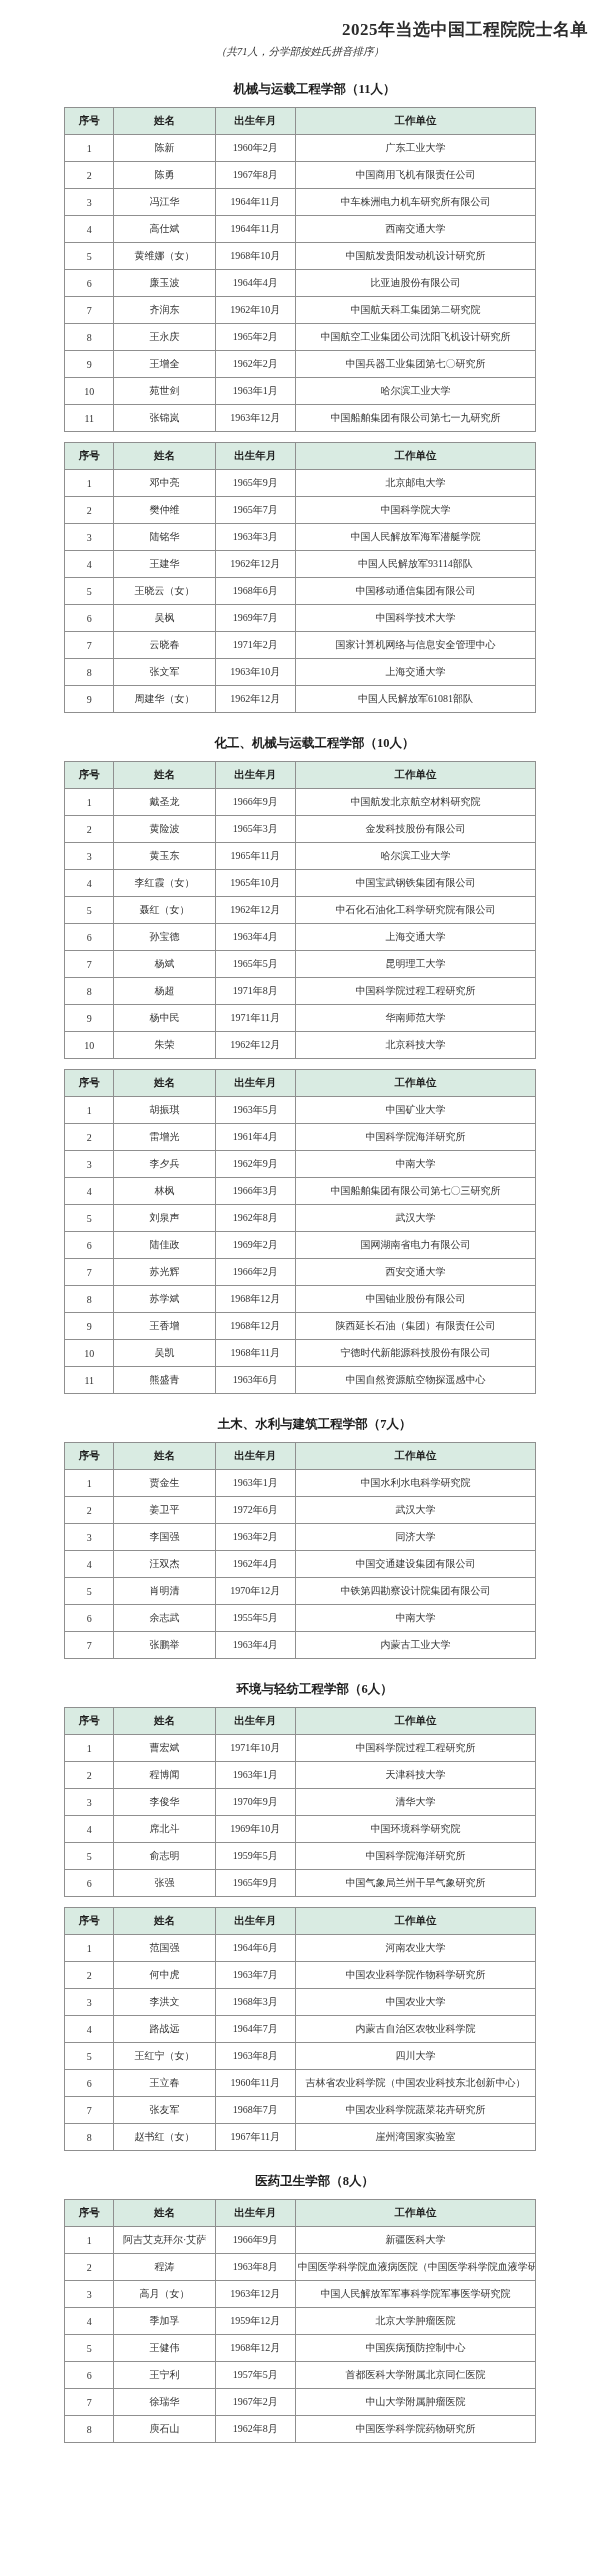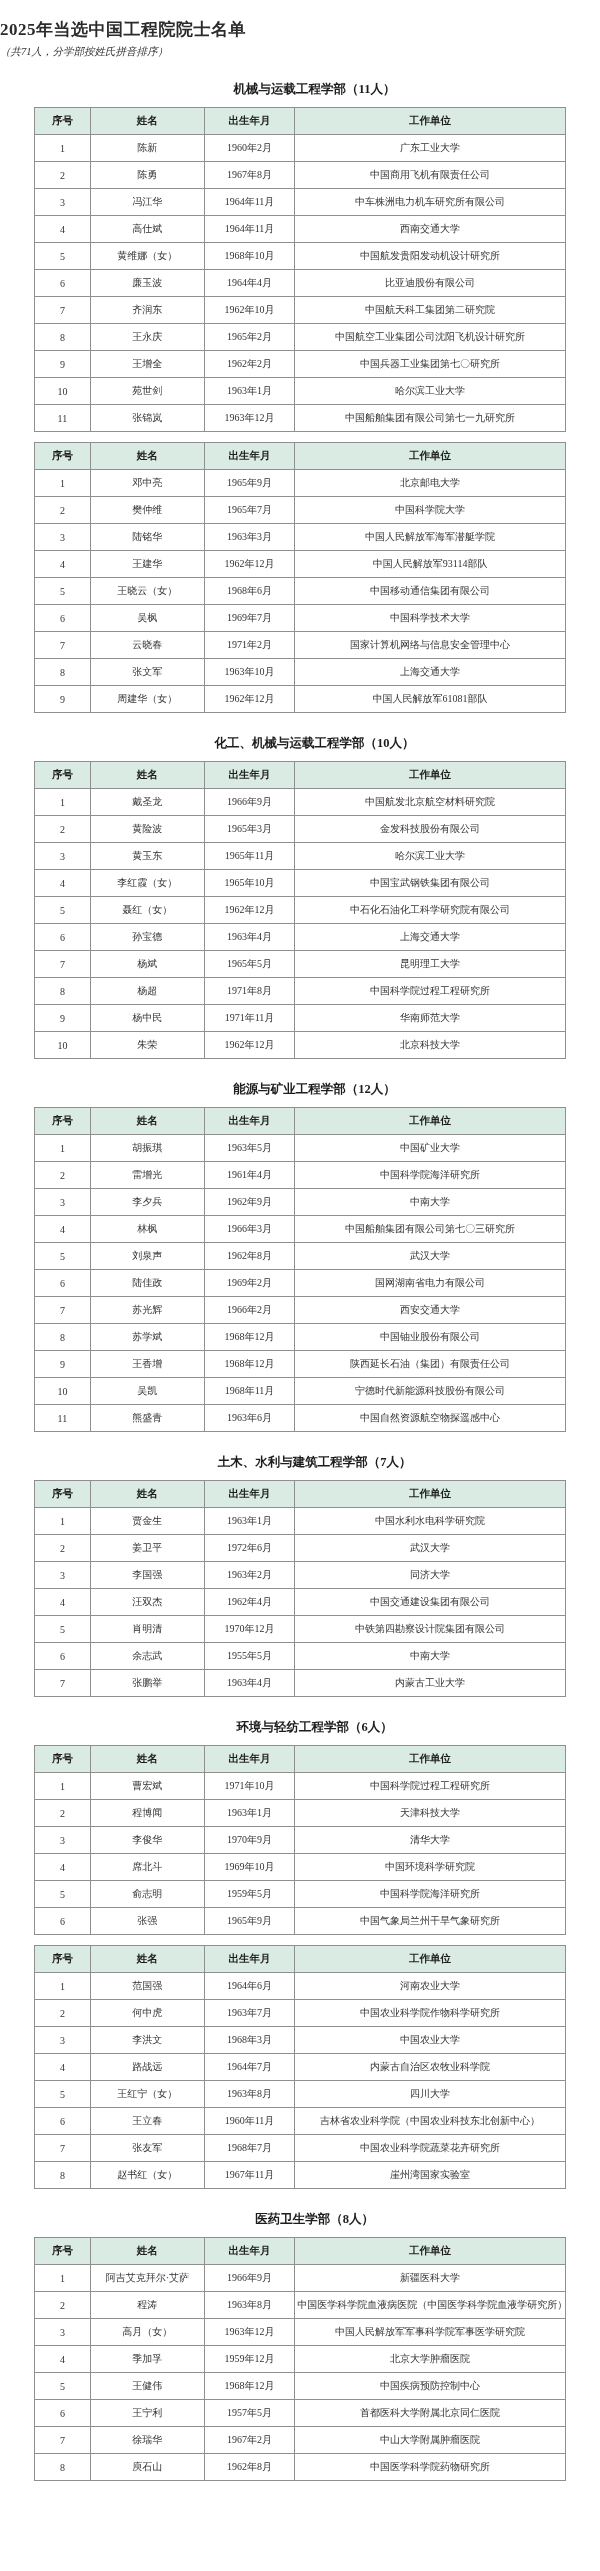--- a/index.html
+++ b/index.html
@@ -9,45 +9,46 @@
     font-family: "Liberation Serif", "DejaVu Serif", serif;
     color: #2b2b2b;
   }
   .page {
     width: 600px;
     margin: 0 auto;
     padding: 12px 0 30px 0;
     box-sizing: border-box;
   }
   .doc-title {
-    text-align: left;
+    text-align: right;
     font-size: 17px;
     font-weight: bold;
-    margin: 6px 2px 4px 0;
+    margin: 6px 12px 4px 0;
     letter-spacing: 0.5px;
   }
   .doc-subtitle {
+    text-align: center;
     font-size: 10.5px;
     font-style: italic;
     color: #333333;
     margin: 0 0 10px 0;
   }
   .section {
     margin-top: 10px;
   }
   .section-title {
     text-align: center;
     font-size: 12.5px;
     font-weight: bold;
     margin: 22px 0 9px 0;
     color: #1d1d1d;
     padding-left: 29px;
   }
   table.roster {
-    width: 532px;
+    width: 472px;
     margin: 0 auto;
     border-collapse: collapse;
     table-layout: fixed;
   }
   table.roster col.c-no   { width: 10.5%; }
   table.roster col.c-name { width: 21.5%; }
   table.roster col.c-dob  { width: 17%; }
   table.roster col.c-org  { width: 51%; }
   table.roster th, table.roster td {
     border: 1px solid #8f8f8f;
@@ -314,21 +315,20 @@
               <td>10</td>
               <td>朱荣</td>
               <td>1962年12月</td>
               <td>北京科技大学</td>
             </tr>
           </tbody>
     </table>
   </div>
 
   <div class="section">
-    <div class="section-title">能源与矿业工程学部（12人）</div>
     <table class="roster">
       <colgroup>
         <col class="c-no">
             <col class="c-name">
             <col class="c-dob">
             <col class="c-org">
       </colgroup>
       <thead>
         <tr class="head-row" style="background: rgb(217, 235, 226);">
               <th>序号</th>

